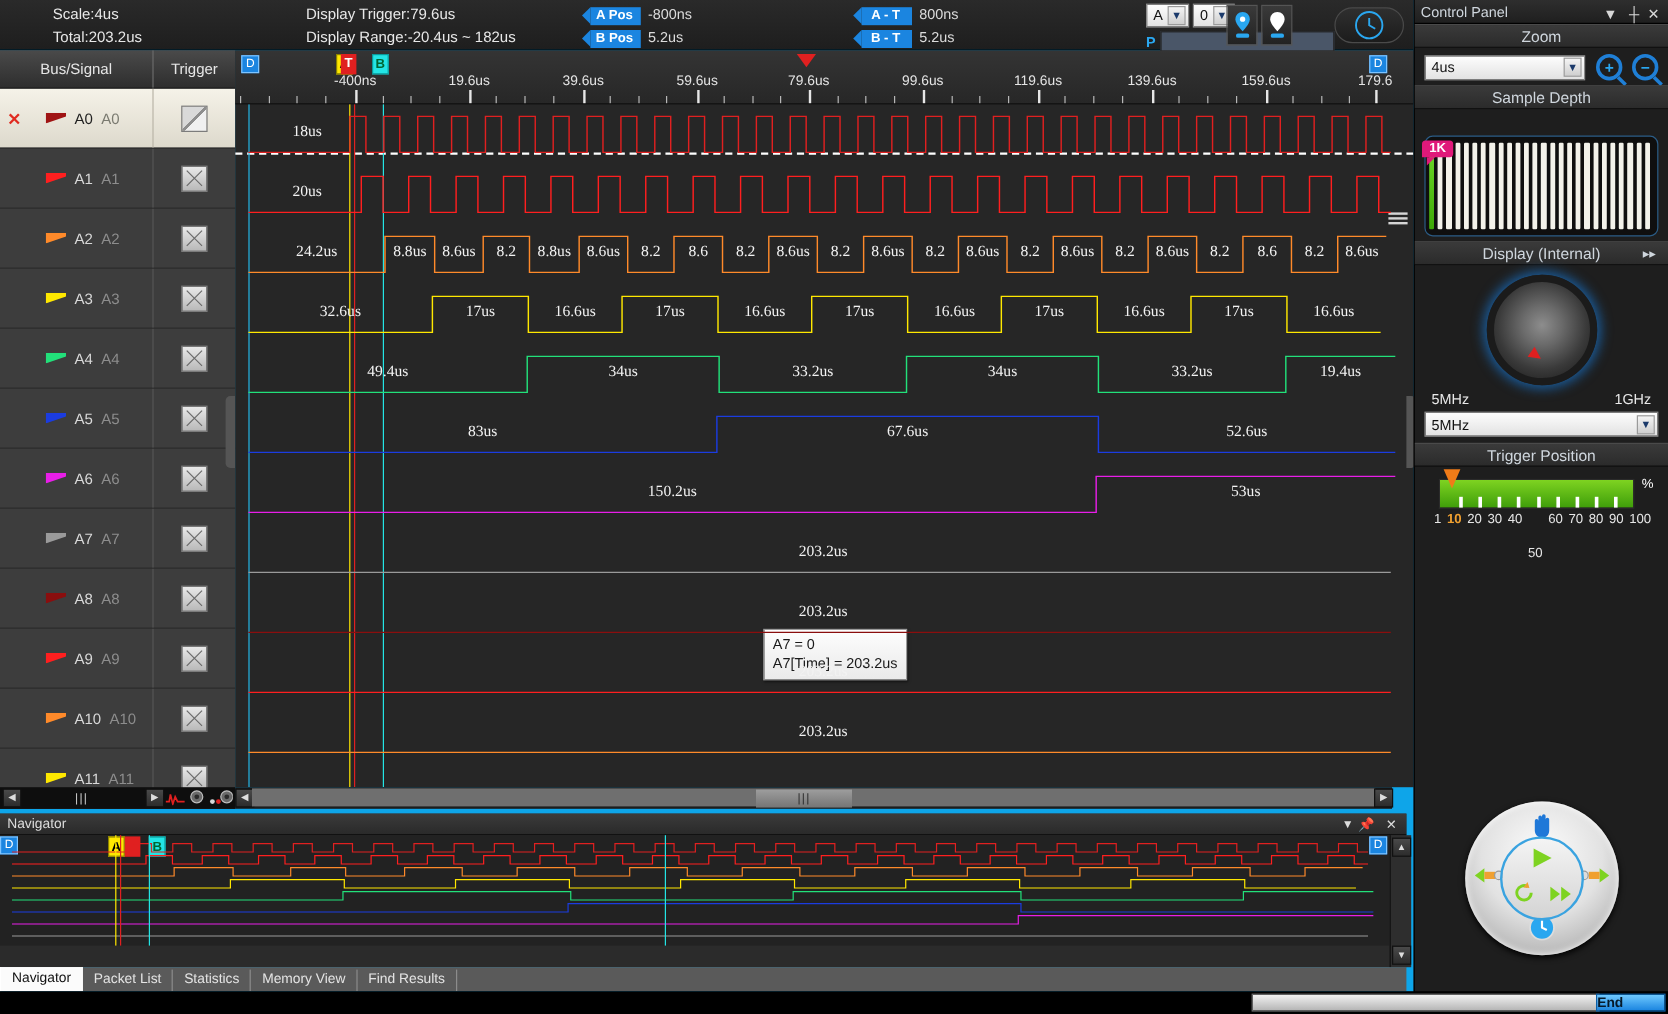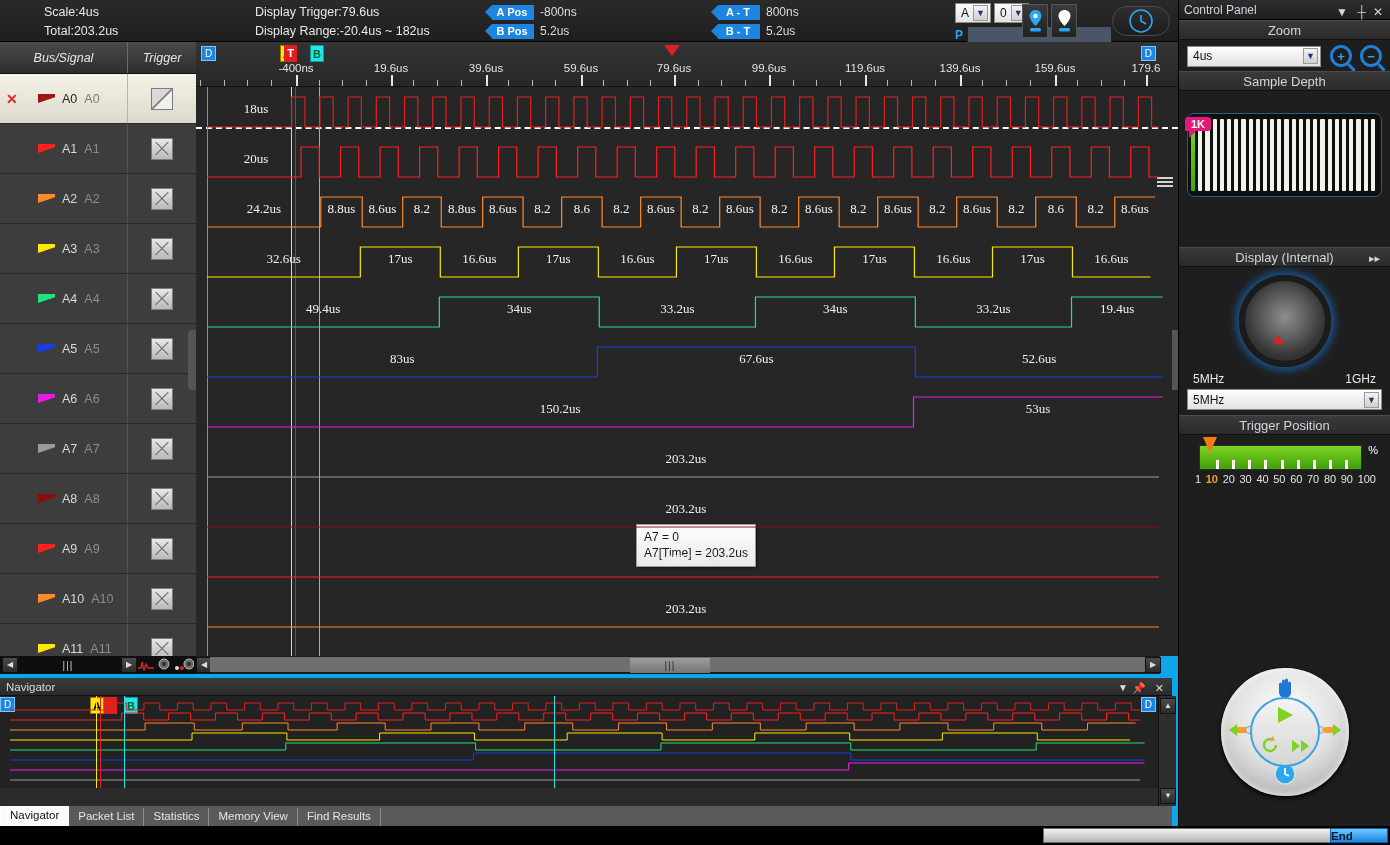--- a/index.html
+++ b/index.html
@@ -43,21 +43,21 @@
   .pinbtn { width: 26px; height: 34px; background: linear-gradient(#3a3a3a,#222);
             border: 1px solid #555; display:flex; align-items:center; justify-content:center;}
   .pfield { background:#4a5668; border:1px solid #222; width:145px; height:18px; }
   .clockbtn { width:58px; height:30px; border-radius:15px;
               background: linear-gradient(#2f2f2f,#1c1c1c); border:1px solid #4a4a4a;
               display:flex; align-items:center; justify-content:center;}
 
   
   .leftpanel { position:absolute; left:0; top:42px; width:196px; height:614px; background:#3a3a3a; }
   .lp-head { display:flex; height:32px; background:linear-gradient(#4a4a4a,#2e2e2e);
-             border-bottom:1px solid #111; color:#e6e6e6; font-size:12.5px;font-style:italic; }
+             border-bottom:1px solid #111; color:#e6e6e6; font-size:12.5px; }
   .lp-head .h1 { width:128px; display:flex; align-items:center; justify-content:center;
                  border-right:1px solid #6a6a6a; }
   .lp-head .h2 { flex:1; display:flex; align-items:center; justify-content:center; }
   .row { display:flex; height:50px; border-bottom:1px solid #2a2a2a; background:#3d3d3d; }
   .row.sel-row { background: linear-gradient(#f5f2e8,#ddd9cc); }
   .row .name { width:128px; display:flex; align-items:center; position:relative;
                border-right:1px solid #555; font-size:12.5px; color:#d8d8d8; }
   .row.sel-row .name { color:#222; border-right:1px solid #b9b5a8;}
   .row .trigcell { flex:1; display:flex; align-items:center; justify-content:center; }
   .xmark { position:absolute; left:6px; color:#e02b20; font-size:14px; font-weight:bold; }
@@ -657,21 +657,21 @@
       </span>
       <span class="magn" style="margin-left:9px;">
           <span>+</span>
         </span>
       <span class="magn" style="margin-left:8px;">
           <span>−</span>
         </span>
     </div>
 
     <div class="sect">Sample Depth</div>
-    <div style="position:relative;height:134px;">
+    <div style="position:relative;height:88px;">
       <span class="tagK" style="top:4px;">1K</span>
       <span style="position:absolute;right:9px;top:6px;color:#e9e9e9;font-size:11.5px;">203.2us</span>
       <div class="depthbox" id="depthbox" style="margin-top:22px;">
           <div class="dbar green"></div>
           <div class="dbar"></div>
           <div class="dbar"></div>
           <div class="dbar"></div>
           <div class="dbar"></div>
           <div class="dbar"></div>
           <div class="dbar"></div>
@@ -732,21 +732,21 @@
         </div>
       <div class="trigptr"></div>
       <span style="position:absolute;right:0;top:3px;color:#fff;font-size:11px;">%</span>
     </div>
     <div class="trigscale" id="trigscale">
         <span style="color: rgb(230, 230, 230);">1</span>
         <span style="color: rgb(240, 160, 48); font-weight: bold;">10</span>
         <span style="color: rgb(230, 230, 230);">20</span>
         <span style="color: rgb(230, 230, 230);">30</span>
         <span style="color: rgb(230, 230, 230);">40</span>
-        <span style="color: rgb(230, 230, 230);">50</span>
+        <span style="color: rgb(230, 230, 230); margin-top: 28px;">50</span>
         <span style="color: rgb(230, 230, 230);">60</span>
         <span style="color: rgb(230, 230, 230);">70</span>
         <span style="color: rgb(230, 230, 230);">80</span>
         <span style="color: rgb(230, 230, 230);">90</span>
         <span style="color: rgb(230, 230, 230); text-align: right;">100</span>
       </div>
 
     <div class="navwheel">
       <span style="position:absolute;left:50%;top:9px;transform:translateX(-50%);">
         <svg width="22" height="22" viewBox="0 0 22 22">

